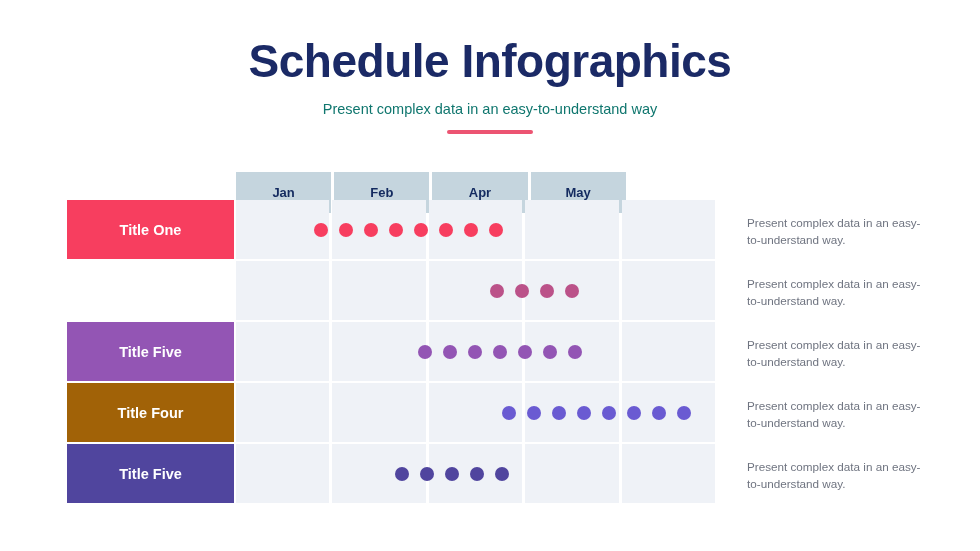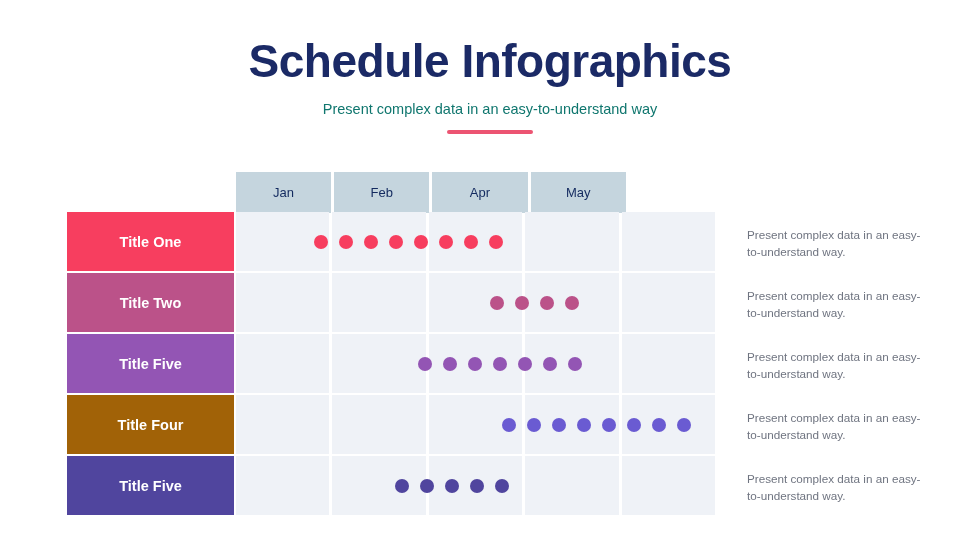--- a/index.html
+++ b/index.html
@@ -25,24 +25,24 @@
     background:#ec5472; border-radius:2px;
   }
 
   
   .table { position:absolute; left:67px; top:172px; width:850px; }
 
   .grid-head { position:absolute; left:169px; top:0; width:479px; display:flex; gap:3px; }
   .month-cell {
     width:95.2px; height:41px; background:#c5d5de;
     display:flex; align-items:center; justify-content:center;
-    font-size:13px; font-weight:normal; color:#132a5f;
+    font-size:13px; font-weight:bold; color:#132a5f;
   }
 
-  .rows { position:absolute; left:0; top:40px; width:850px; }
+  .rows { position:absolute; left:0; top:28px; width:850px; }
   .row { position:relative; height:61px; }
   .row-label {
     position:absolute; left:0; top:0; width:167px; height:59px;
     display:flex; align-items:center; justify-content:center;
     font-size:14.5px; font-weight:bold; color:#ffffff;
   }
   .row-track {
     position:absolute; left:169px; top:0; width:479px; height:59px;
     display:flex; gap:3px;
   }
@@ -94,21 +94,20 @@
             <span class="dot" style="left: 128px; background: rgb(247, 62, 95);"></span>
             <span class="dot" style="left: 153px; background: rgb(247, 62, 95);"></span>
             <span class="dot" style="left: 178px; background: rgb(247, 62, 95);"></span>
             <span class="dot" style="left: 203px; background: rgb(247, 62, 95);"></span>
             <span class="dot" style="left: 228px; background: rgb(247, 62, 95);"></span>
             <span class="dot" style="left: 253px; background: rgb(247, 62, 95);"></span>
           </div>
           <div class="row-desc">Present complex data in an easy-to-understand way.</div>
         </div>
         <div class="row">
-          <div class="row-label" style="background: rgb(187, 82, 137);">Title Two</div>
           <div class="row-track">
             <div class="track-cell"></div>
             <div class="track-cell"></div>
             <div class="track-cell"></div>
             <div class="track-cell"></div>
             <div class="track-cell"></div>
           </div>
           <div class="dots">
             <span class="dot" style="left: 254px; background: rgb(187, 82, 137);"></span>
             <span class="dot" style="left: 279px; background: rgb(187, 82, 137);"></span>

